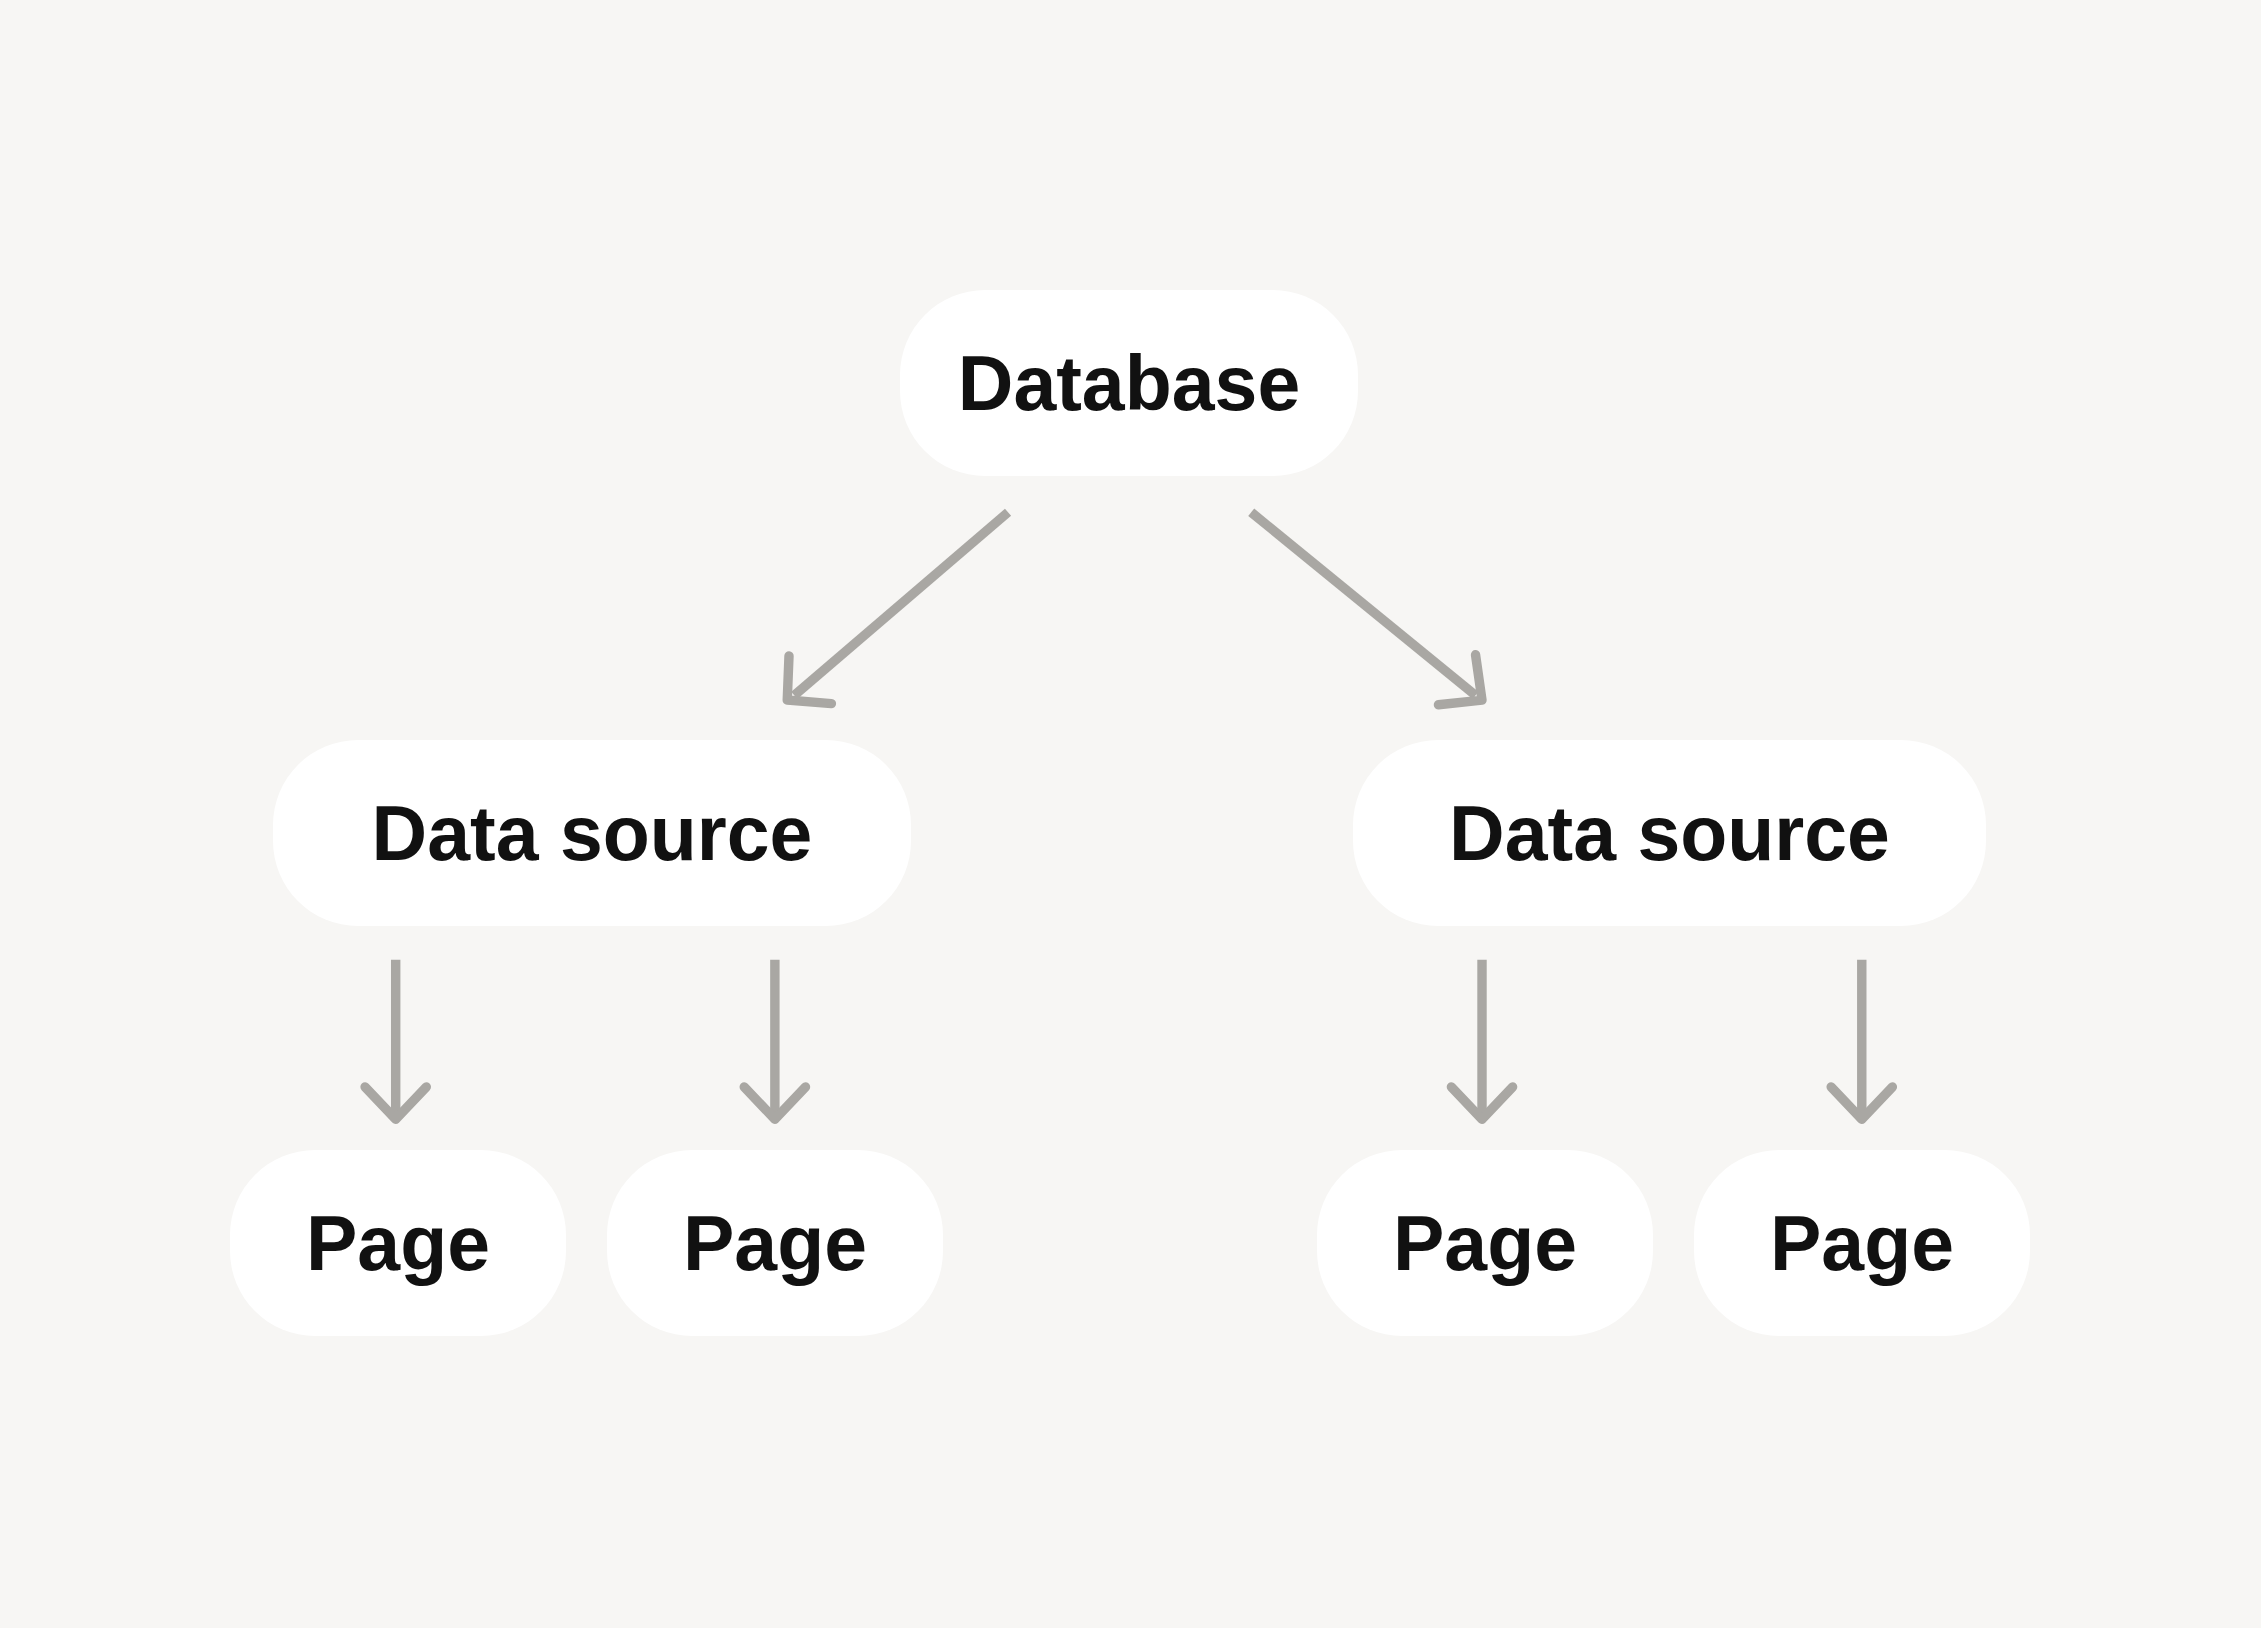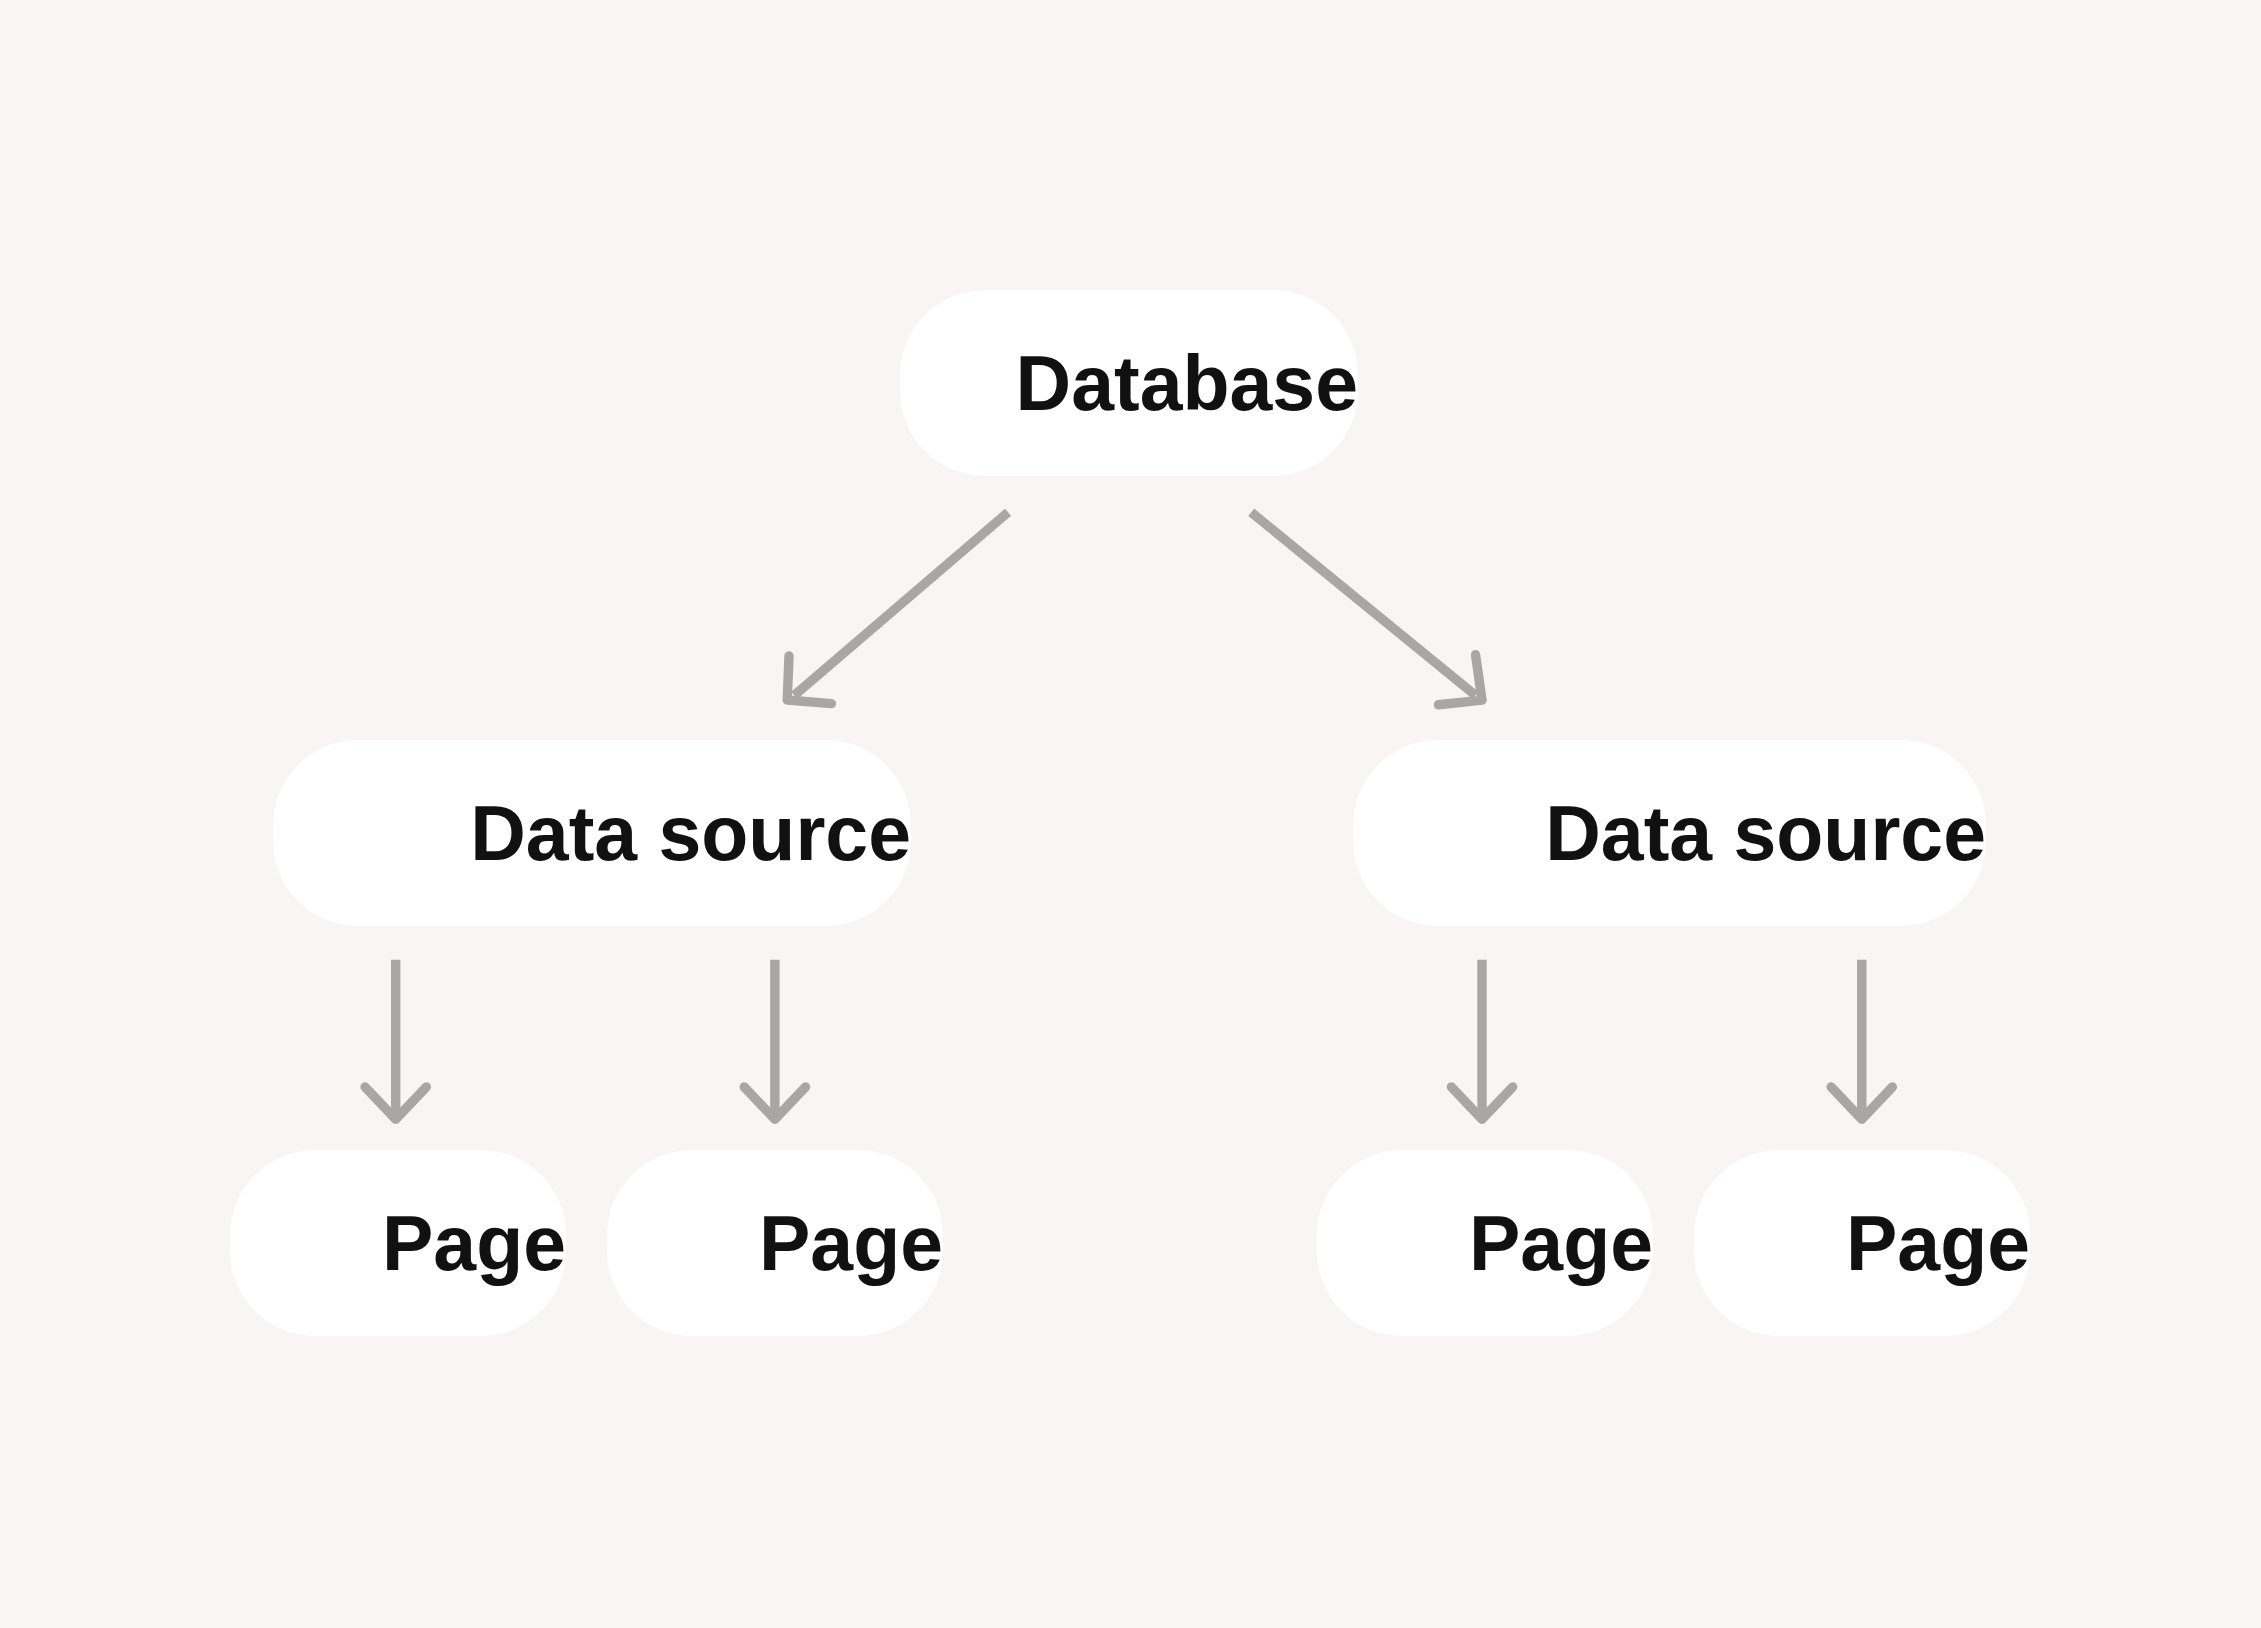--- a/index.html
+++ b/index.html
@@ -34,21 +34,21 @@
   }
   .arrows path.tail{
     stroke-linecap:butt;
   }
   .node{
     position:absolute;
     background:var(--node-fill);
     border-radius:85px;
     display:flex;
     align-items:center;
-    justify-content:flex-end;
+    justify-content:center;
     color:var(--node-text);
     font-weight:700;
     font-size:77px;
     letter-spacing:0px;
     white-space:nowrap;
   }
   .node-database    {left:900px; top:290px;  width:458px;  height:186px;}
   .node-ds-left     {left:273px;  top:740px; width:638px; height:186px;}
   .node-ds-right    {left:1353px; top:740px; width:633px; height:186px;}
   .node-page-1      {left:230px;  top:1150px; width:336px;  height:186px;}

